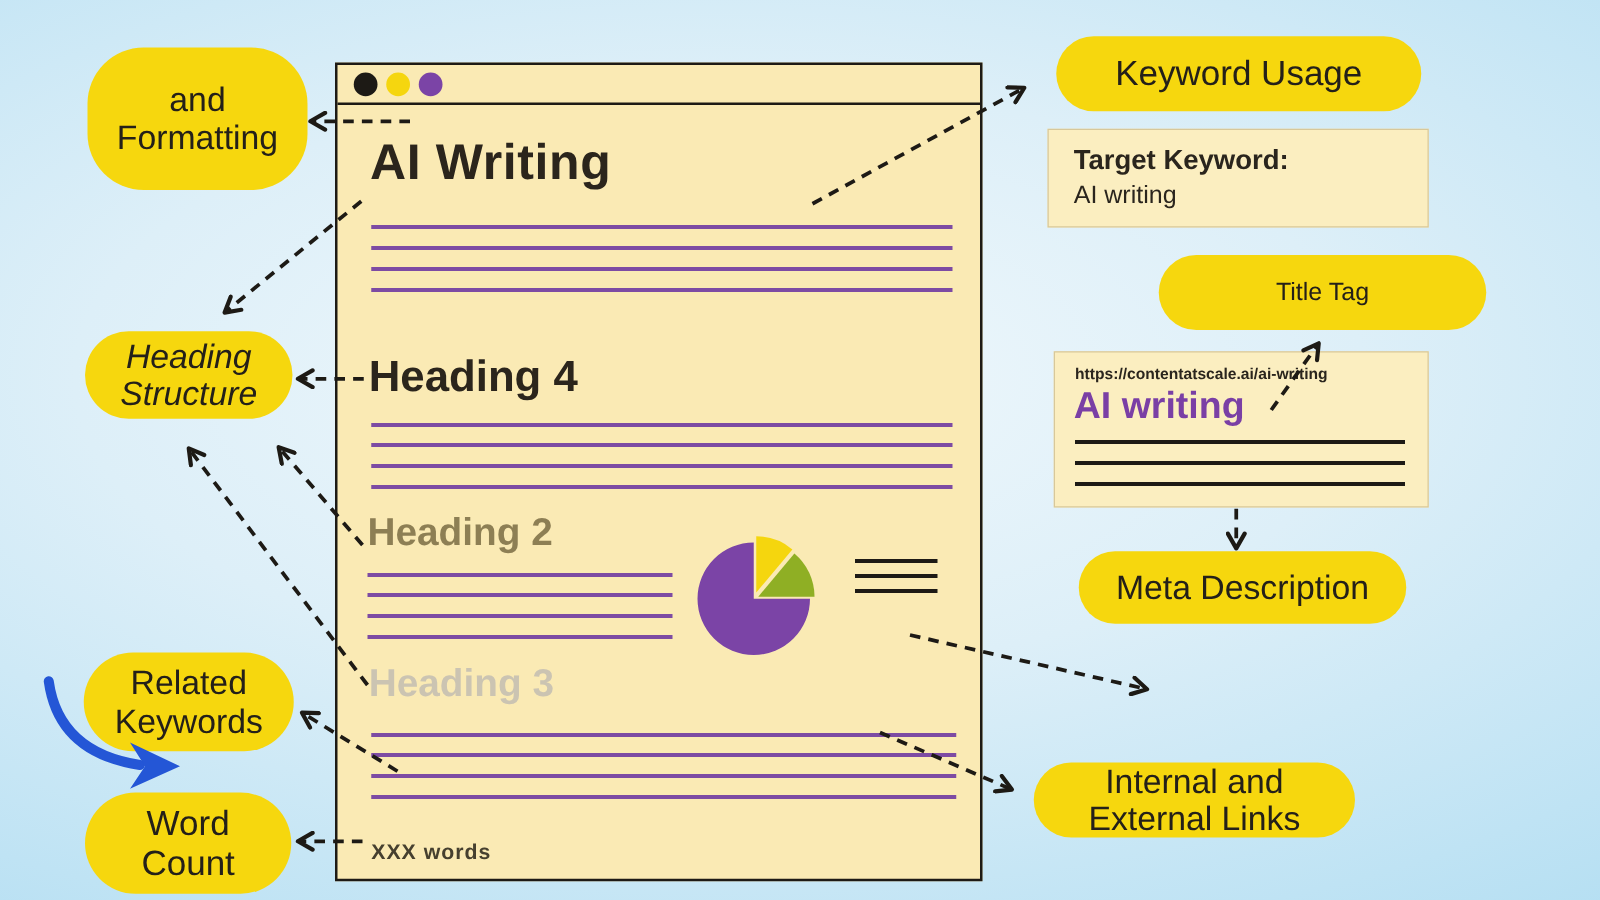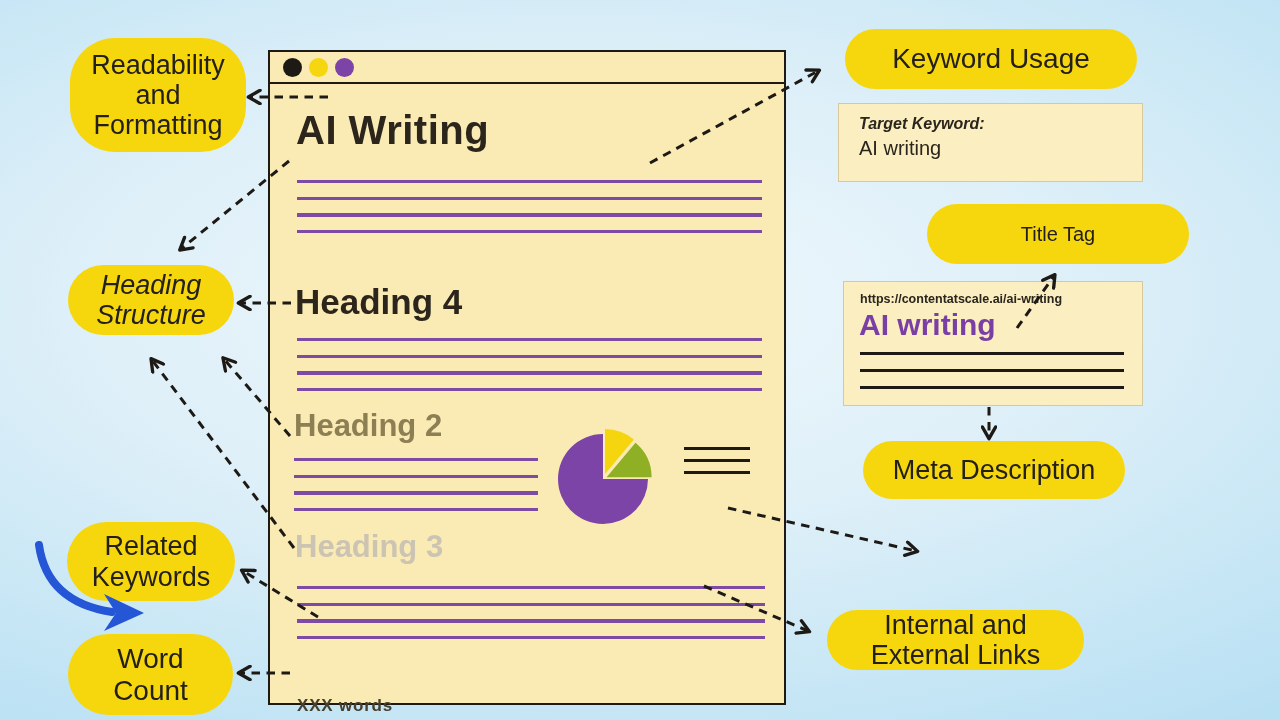--- a/index.html
+++ b/index.html
@@ -28,42 +28,42 @@
   .h3{position:absolute;left:25px;top:477px;font-size:31px;font-weight:700;color:#cbc4b2;}
   .lines{position:absolute;}
   .lp{background-image:repeating-linear-gradient(to bottom,#7d4ba3 0 3.2px,transparent 3.2px 16.7px);}
   .lb{background-image:repeating-linear-gradient(to bottom,#1d1a15 0 3.2px,transparent 3.2px 12px);}
   .l-title{left:27px;top:128px;width:465px;height:54px;}
   .l-h1{left:27px;top:286px;width:465px;height:54px;}
   .l-h2{left:24px;top:406px;width:244px;height:54px;}
   .l-pie{left:414px;top:395px;width:66px;height:28px;}
   .l-h3{left:27px;top:534px;width:468px;height:54px;}
   .pie{position:absolute;left:283px;top:373px;}
-  .wordcount{position:absolute;left:27px;top:644px;font-size:17px;font-weight:700;color:#46402f;letter-spacing:.8px;}
+  .wordcount{position:absolute;left:27px;top:620px;font-size:17px;font-weight:700;color:#46402f;letter-spacing:.8px;}
   
   .bubble{
     position:absolute;background:#f6d70e;color:#242019;
     display:flex;flex-direction:column;align-items:center;justify-content:center;
     text-align:center;font-weight:500;line-height:1.12;
   }
   .b-read{left:70px;top:38px;width:176px;height:114px;border-radius:45px;font-size:27px;}
   .b-hstruct{left:68px;top:265px;width:166px;height:70px;border-radius:40px;font-size:27px;font-style:italic;}
   .b-related{left:67px;top:522px;width:168px;height:79px;border-radius:40px;font-size:27px;}
   .b-wcount{left:68px;top:634px;width:165px;height:81px;border-radius:42px;font-size:28px;}
   .b-kwusage{left:845px;top:29px;width:292px;height:60px;border-radius:999px;font-size:28px;text-align:center;}
   .b-titletag{left:927px;top:204px;width:262px;height:60px;border-radius:999px;font-size:20px;}
   .b-metadesc{left:863px;top:441px;width:262px;height:58px;border-radius:999px;font-size:27px;align-items:center;}
   .b-images{left:928px;top:524px;width:261px;height:63px;border-radius:36px;font-size:27px;}
   .b-internal{left:827px;top:610px;width:257px;height:60px;border-radius:36px;font-size:27px;}
   
   .cream-box{
     position:absolute;background:#fbeec0;border:1.5px solid #d8c89a;box-sizing:border-box;color:#2a251d;
   }
   .tk-box{left:838px;top:103px;width:305px;height:79px;padding:11px 20px;}
-  .tk-label{font-size:16px;font-weight:700;font-style:italic;}
+  .tk-label{font-size:22px;font-weight:700;}
   .tk-value{font-size:20px;margin-top:4px;}
   .serp-box{left:843px;top:281px;width:300px;height:125px;}
   .serp-url{position:absolute;left:16px;top:10px;font-size:12.5px;font-weight:600;color:#2a251d;}
   .serp-title{position:absolute;left:15px;top:26px;font-size:30px;font-weight:700;color:#7a3fa5;}
   .serp-lines{position:absolute;left:16px;top:70px;width:264px;height:38px;
     background-image:repeating-linear-gradient(to bottom,#1d1a15 0 3.4px,transparent 3.4px 16.8px);}
   
   .overlay{position:absolute;left:0;top:0;pointer-events:none;}
 </style>
 </head>
@@ -90,21 +90,20 @@
       <path d="M 53.6 52.3 L 82.5 17.8 A 45 45 0 0 1 98.6 52.3 Z" fill="#8faf24"></path>
     </svg>
     <div class="lines lb l-pie"></div>
 
     <div class="h3">Heading 3</div>
     <div class="lines lp l-h3"></div>
     <div class="wordcount">XXX words</div>
   </div>
 
   <div class="bubble b-read">
-    <span>Readability</span>
     <span>and</span>
     <span>Formatting</span>
   </div>
   <div class="bubble b-hstruct">
     <span>Heading</span>
     <span>Structure</span>
   </div>
   <div class="bubble b-related">
     <span>Related</span>
     <span>Keywords</span>

